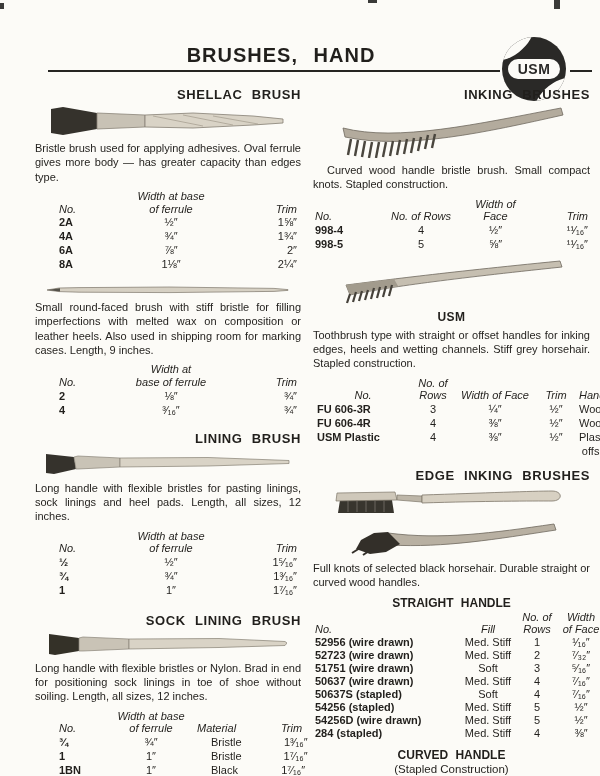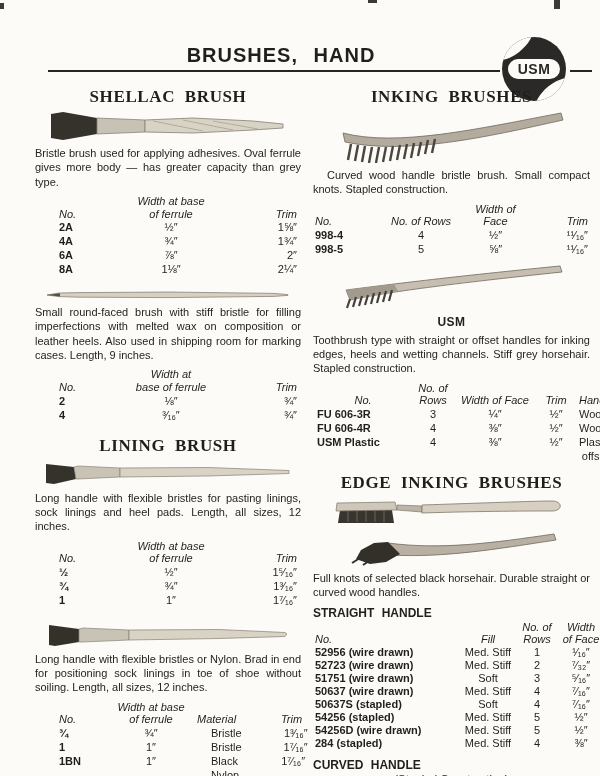--- a/index.html
+++ b/index.html
@@ -22,23 +22,23 @@
   .logo .cres1 { left:-12px; top:-3px;  transform:rotate(-38deg); }
   .logo .cres2 { right:-12px; bottom:-3px; transform:rotate(-38deg); }
   .logo .band { position:absolute; left:6px; right:6px; top:22px; height:20px;
                 background:#fcfbf7; border-radius:10px; }
   .logo .logo-text { position:absolute; left:0; right:0; top:24px; text-align:center;
                      font-size:14px; font-weight:bold; letter-spacing:.5px; color:#2a2927; }
   .col { position:absolute; top:87px; }
   .col-left  { left:35px;  width:266px; }
   .col-right { left:313px; width:277px; }
   section { margin:0; }
-  .sec-title { font-size:17px; font-weight:bold; text-align:center;
-               letter-spacing:.6px; word-spacing:5px; margin:0 0 4px;font-family:Liberation Serif, serif; }
-  .sub-title  { font-size:12px; font-weight:bold; text-align:left; word-spacing:4px; margin:0 0 1px; }
+  .sec-title { font-size:13px; font-weight:bold; text-align:right;
+               letter-spacing:.6px; word-spacing:5px; margin:0 0 4px; }
+  .sub-title  { font-size:12px; font-weight:bold; text-align:center; word-spacing:4px; margin:0 0 1px; }
   .sub-title2 { font-size:11.5px; font-weight:normal; text-align:center; margin:0 0 3px; }
   .brush-img { display:block; margin:2px auto 5px; }
   .img-caption { text-align:center; font-size:12px; font-weight:bold; letter-spacing:.5px; margin:0 0 4px; }
   .desc { font-size:11px; line-height:1.3; text-align:justify; margin:0 0 6px; color:#262421; }
   .desc.indent { text-indent:14px; }
   .tbl { font-size:11px; }
   .thead, .tr { display:grid; }
   .thead { align-items:end; margin-bottom:3px; }
   .th { font-style:italic; white-space:pre-line; line-height:1.15; }
   .tr { line-height:14px; }
@@ -97,21 +97,21 @@
   <div class="col col-left">
 
     <section>
       <h2 class="sec-title">SHELLAC BRUSH</h2>
       <svg class="brush-img" width="235" height="30" viewBox="0 0 235 30">
         <polygon points="0,3 12,1 46,7 46,23 12,29 0,27" fill="#35322c"></polygon>
         <polygon points="46,7 94,9 94,21 46,23" fill="#c8c2b5" stroke="#8a8478" stroke-width="0.8"></polygon>
         <polygon points="94,9 142,7 202,10 232,13 232,17 202,19 142,22 94,21" fill="#d9d3c6" stroke="#857f73" stroke-width="0.8"></polygon>
         <path d="M102,10 L152,20 M132,9 L182,19 M162,10 L207,18" stroke="#a8a193" stroke-width="0.8" fill="none"></path>
       </svg>
-      <p class="desc">Bristle brush used for applying adhesives. Oval ferrule gives more body — has greater capacity than grey type.</p>
+      <p class="desc">Bristle brush used for applying adhesives. Oval ferrule gives more body — has greater capacity than edges type.</p>
       <div class="tbl t-shellac">
           <div class="thead">
             <span class="th c0">No.</span>
             <span class="th c1">Width at base
 of ferrule</span>
             <span class="th c2">Trim</span>
           </div>
           <div class="tr">
             <span class="td c0">2A</span>
             <span class="td c1">½″</span>
@@ -188,20 +188,21 @@
           </div>
           <div class="tr">
             <span class="td c0">1</span>
             <span class="td c1">1″</span>
             <span class="td c2">1⁷⁄₁₆″</span>
           </div>
         </div>
     </section>
 
     <section class="m16">
+      <h2 class="sec-title">SOCK LINING BRUSH</h2>
       <svg class="brush-img" width="238" height="24" viewBox="0 0 238 24">
         <polygon points="0,2 30,6 30,19 6,23 0,22" fill="#343128"></polygon>
         <polygon points="30,6 34,5 80,7 80,17 34,19 30,19" fill="#c9c3b6" stroke="#8a8478" stroke-width="0.7"></polygon>
         <polygon points="80,7 170,6.5 236,9.5 238,11 236,13.5 170,15.5 80,17" fill="#d9d3c6" stroke="#857f73" stroke-width="0.7"></polygon>
       </svg>
       <p class="desc">Long handle with flexible bristles or Nylon. Brad in end for positioning sock linings in toe of shoe without soiling. Length, all sizes, 12 inches.</p>
       <div class="tbl t-sock">
           <div class="thead">
             <span class="th c0">No.</span>
             <span class="th c1">Width at base

